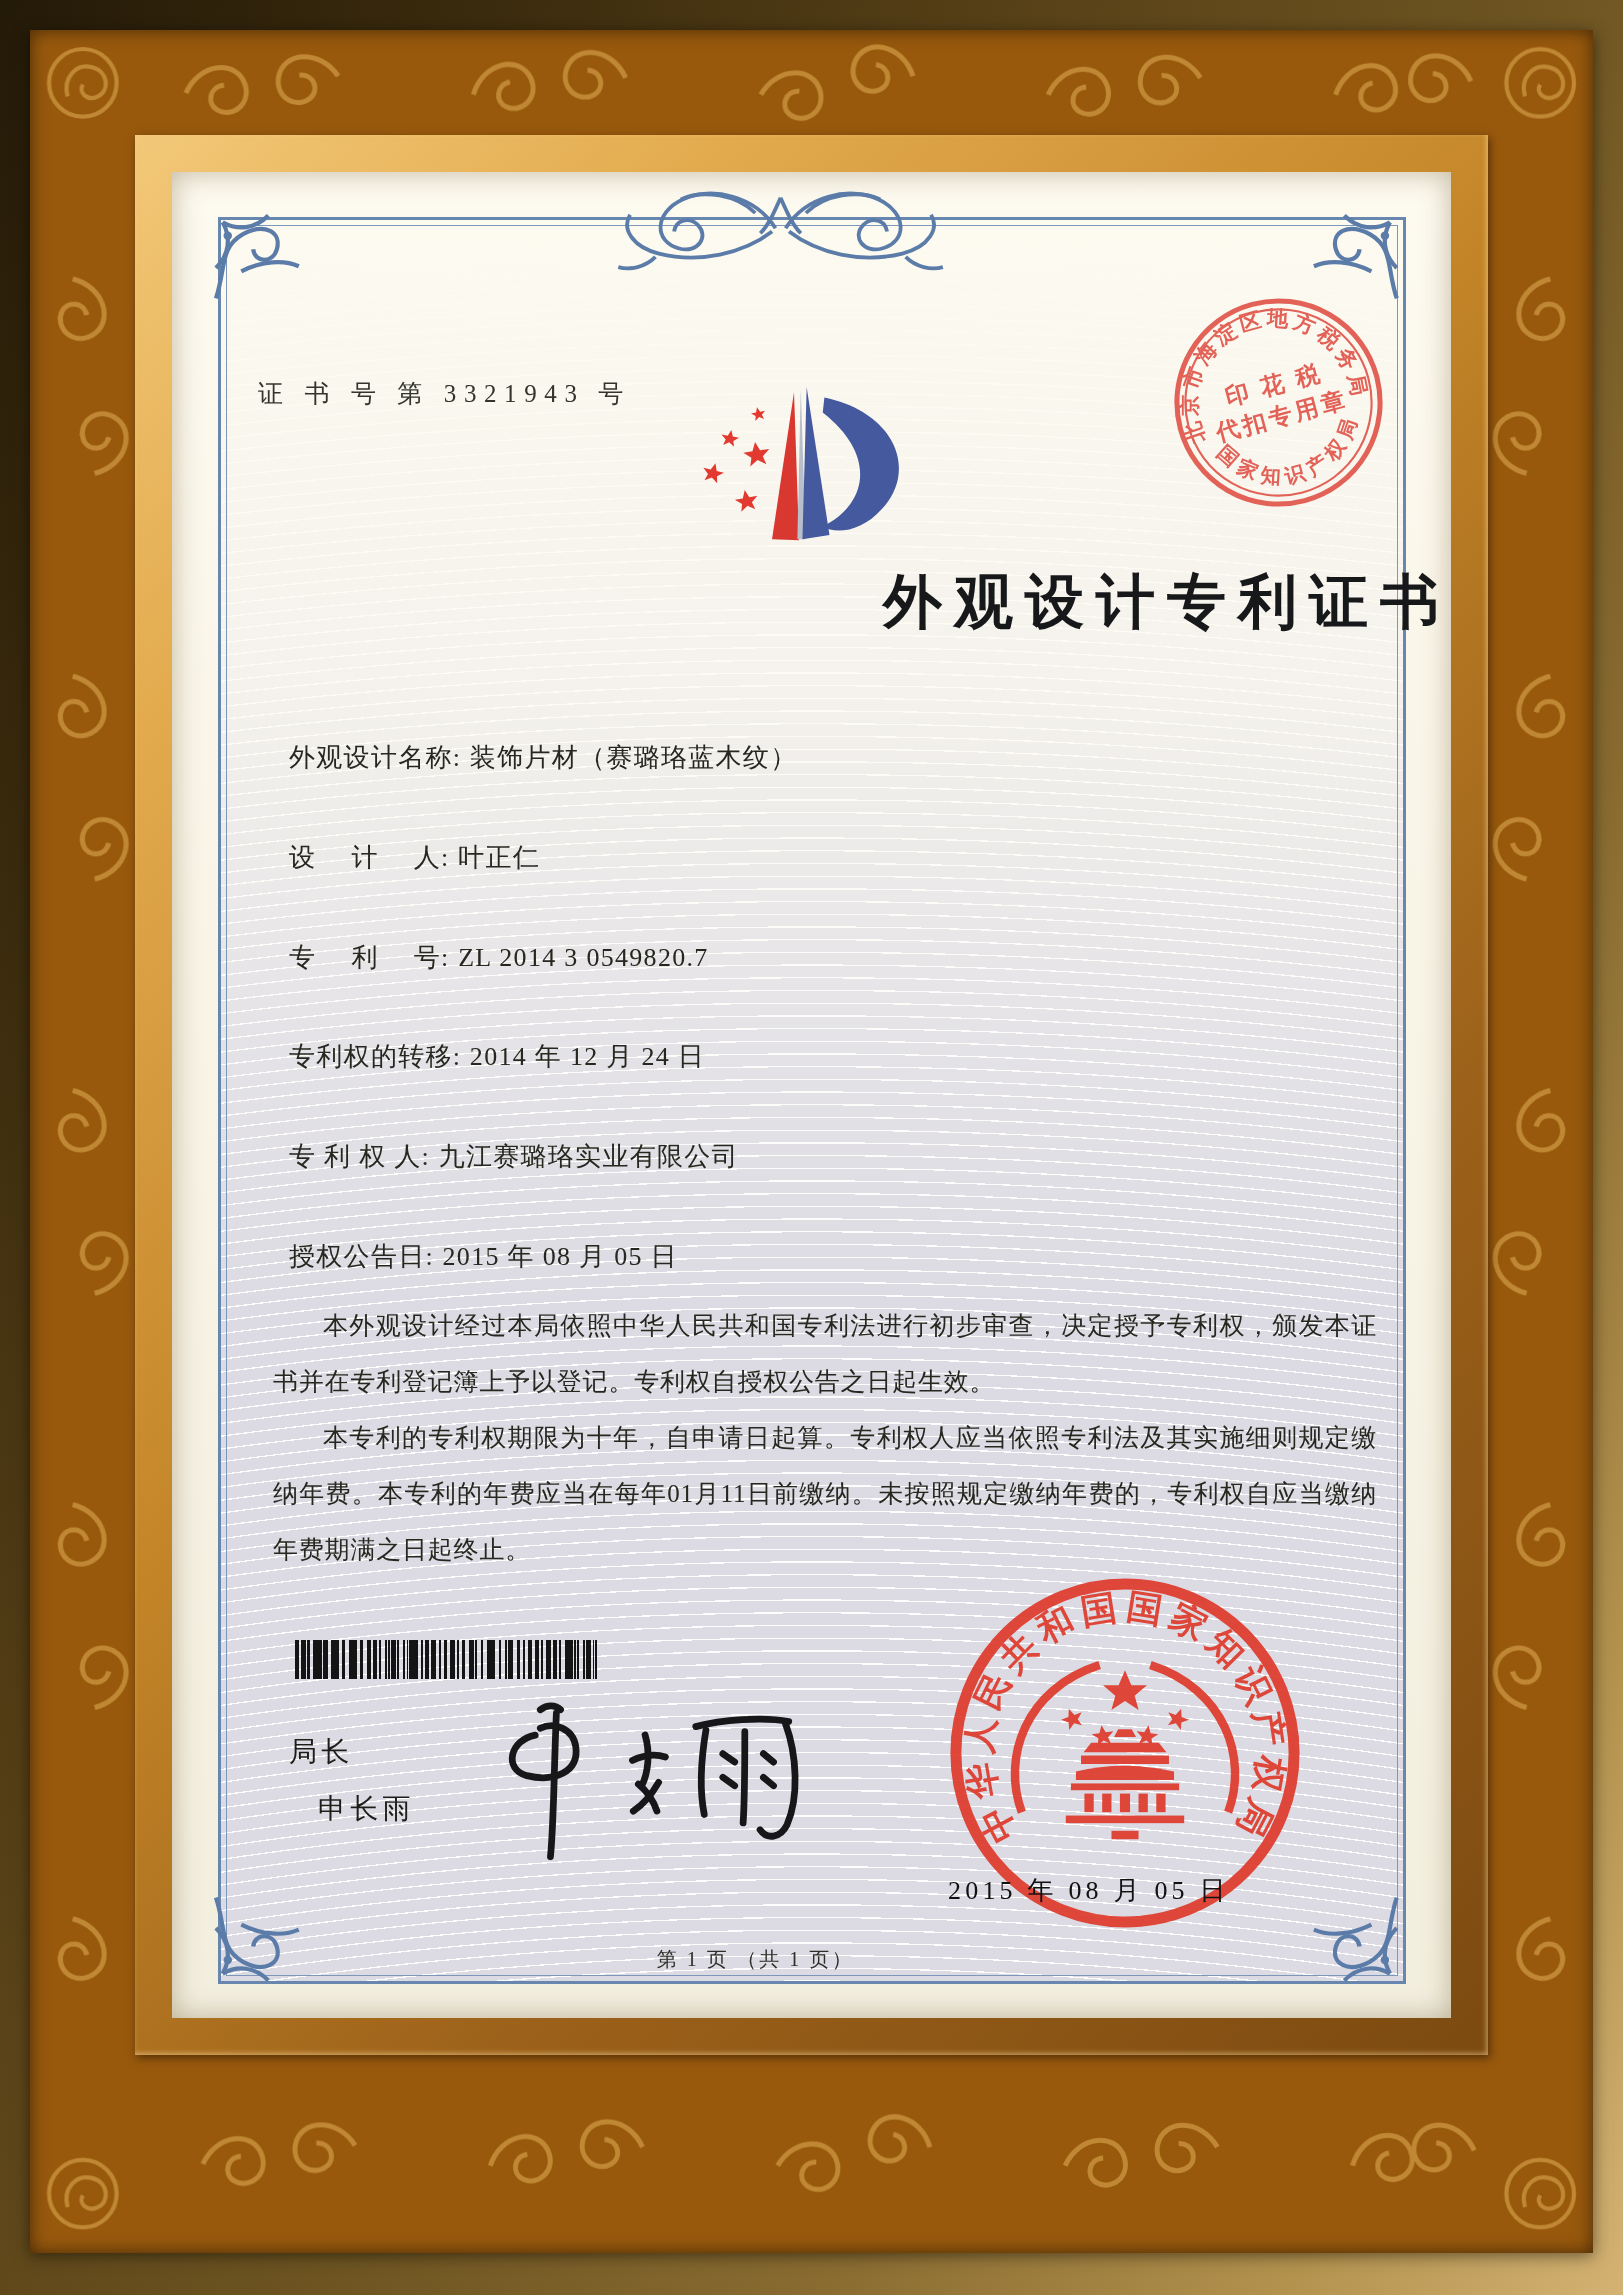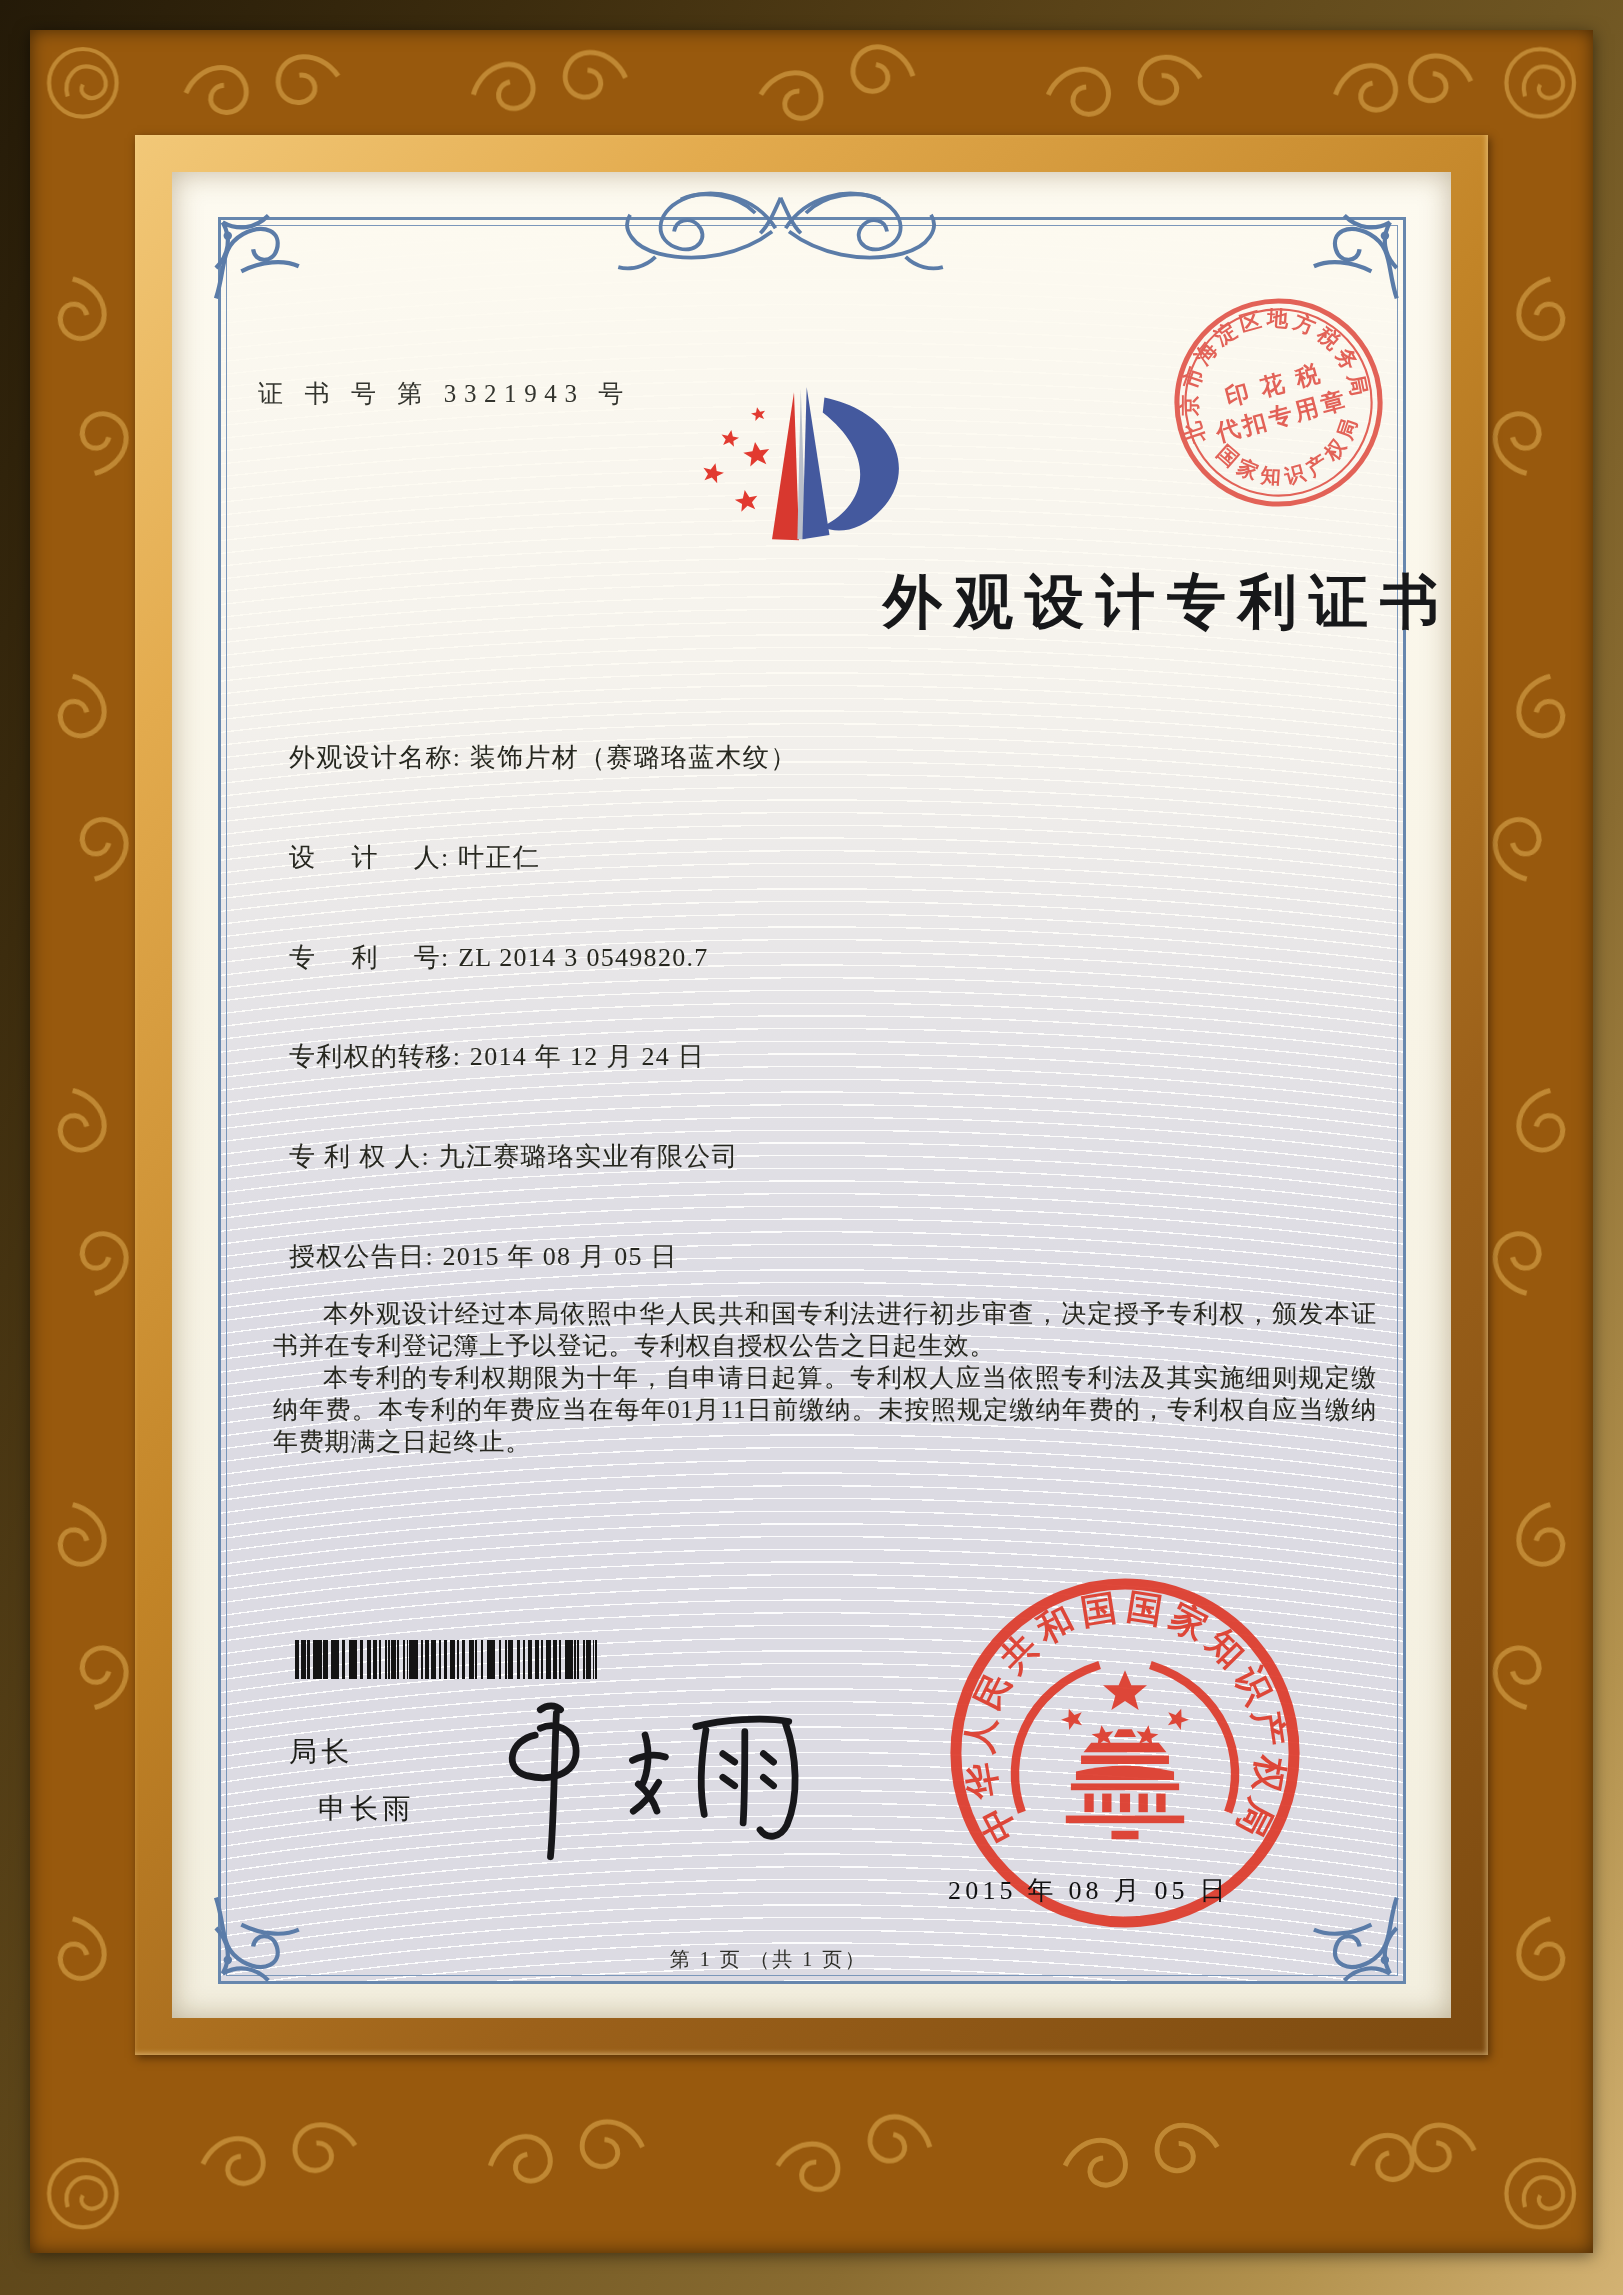--- a/index.html
+++ b/index.html
@@ -46,35 +46,35 @@
   .deco-layer{ position:absolute; inset:0; z-index:3; pointer-events:none; }
   .content{ position:absolute; inset:0; z-index:4; color:#23241f; }
 
   .cert-no{ position:absolute; left:86px; top:205px; font-size:25px; letter-spacing:7.6px; color:#33342e; }
   .logo{ position:absolute; left:524px; top:188px; }
   .title{ position:absolute; left:0; top:391px; width:100%; text-align:right;
           font-size:59px; font-weight:700; letter-spacing:12px; color:#17181a; }
   .field{ position:absolute; left:117px; font-size:26px; letter-spacing:1.3px; white-space:nowrap; color:#26271f;}
   .field .v{ margin-left:8.5px; }
   .paras{ position:absolute; left:101px; top:1126px; width:1104px;
-          font-size:25px; line-height:32px; text-align:justify; letter-spacing:0.8px; color:#26271f;}
+          font-size:25px; line-height:56px; text-align:justify; letter-spacing:0.8px; color:#26271f;}
   .paras p{ text-indent:2em; }
   .barcode{
     position:absolute; left:123px; top:1468px; width:303px; height:39px;
     background-image:
       repeating-linear-gradient(90deg,#141414 0 2.5px,transparent 2.5px 6px),
       repeating-linear-gradient(90deg,#141414 0 1.7px,transparent 1.7px 9.3px),
       repeating-linear-gradient(90deg,#141414 0 4.2px,transparent 4.2px 19.4px);
   }
   .director-title{ position:absolute; left:117px; top:1561px; font-size:28px; letter-spacing:4.2px; color:#1d1e19;}
   .director-name{ position:absolute; left:117px; top:1618px; font-size:28px; letter-spacing:4.2px; color:#1d1e19;margin-left:29px;}
   .signature{ position:absolute; left:321px; top:1529px; }
   .seal{ position:absolute; left:767px; top:1395px; mix-blend-mode:multiply; opacity:.93; }
   .seal-date{ position:absolute; left:776px; top:1701px; font-size:26px; letter-spacing:4.2px; color:#111; z-index:6; }
-  .footer{ position:absolute; left:0; top:1774px; width:1167px; text-align:center; font-size:20px; letter-spacing:2.5px; color:#2c2d27;margin-left:13px;}
+  .footer{ position:absolute; left:0; top:1774px; width:1167px; text-align:center; font-size:20px; letter-spacing:2.5px; color:#2c2d27;}
   .stamp{ position:absolute; left:988px; top:112px; mix-blend-mode:multiply; opacity:.92; }
 
   .seal-arc-text{ font-size:42px; letter-spacing:8px; fill:#dd3a2b; font-weight:700; }
   .stamp-arc-top{ font-size:25px; letter-spacing:5px; fill:#e0544a; font-weight:700; }
   .stamp-arc-bottom{ font-size:24px; letter-spacing:7px; fill:#e0544a; font-weight:700; }
   .stamp-center{ font-size:28px; fill:#e0544a; font-weight:700; letter-spacing:4px; text-anchor:middle; }
 </style>
 </head>
 <body>
 

